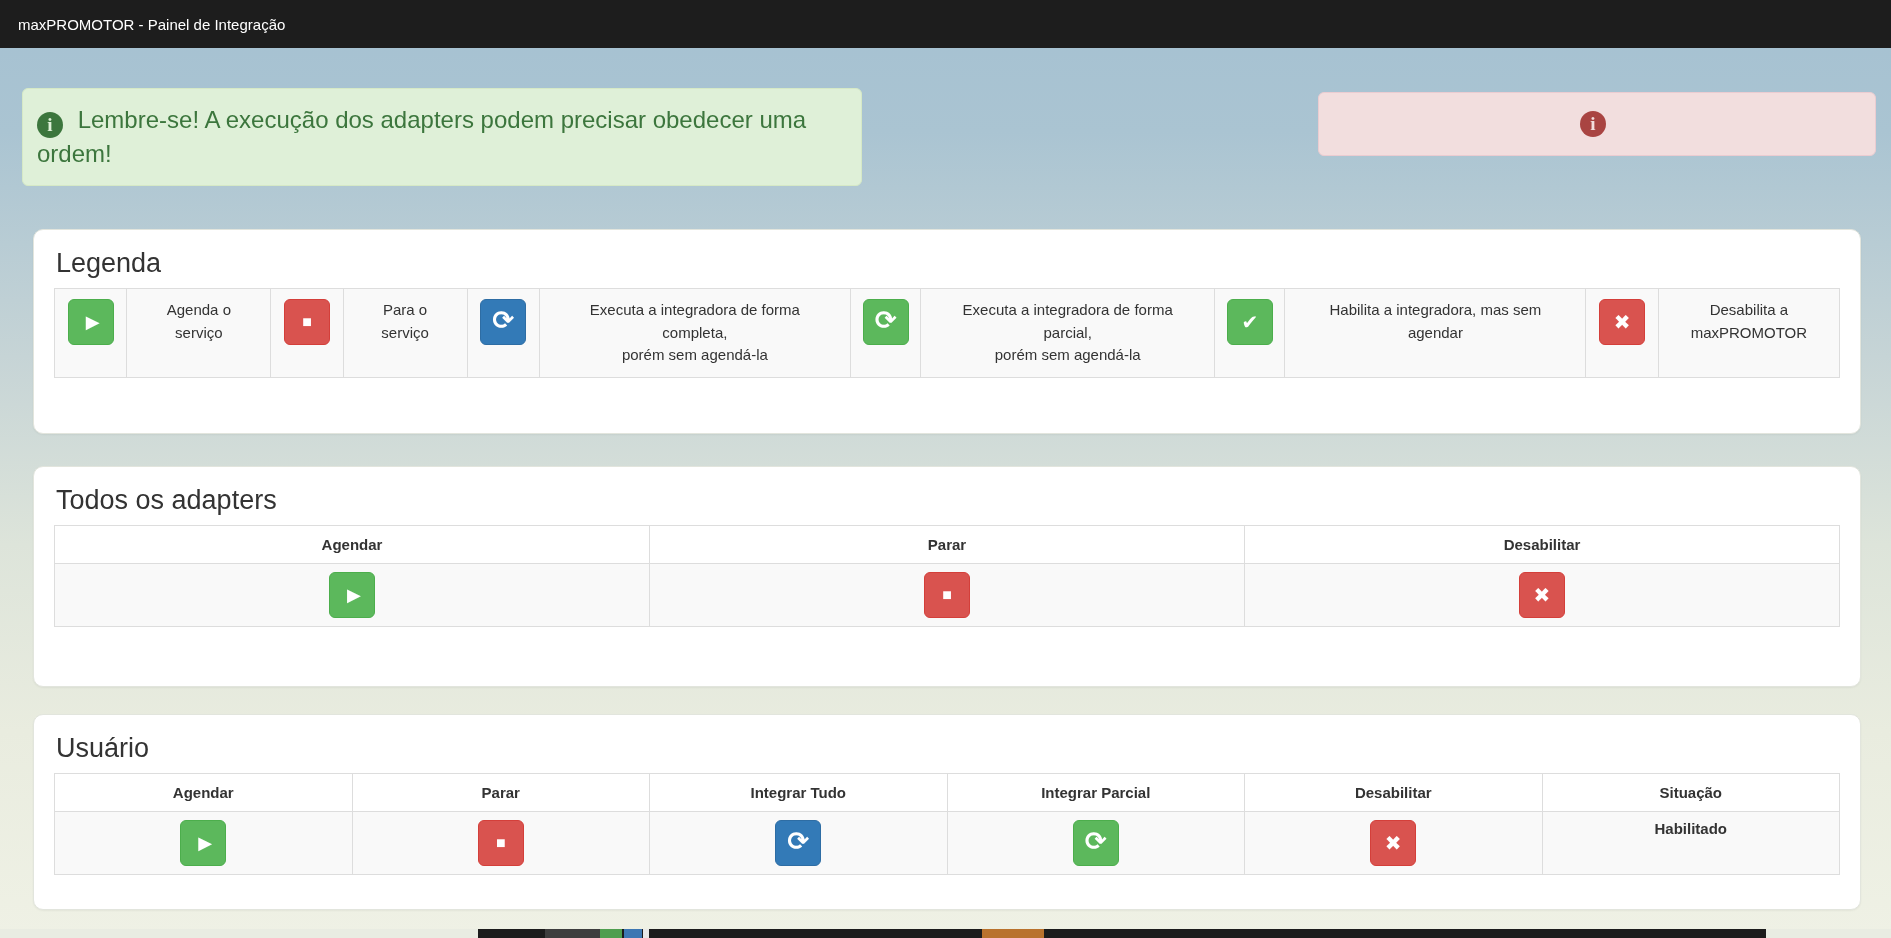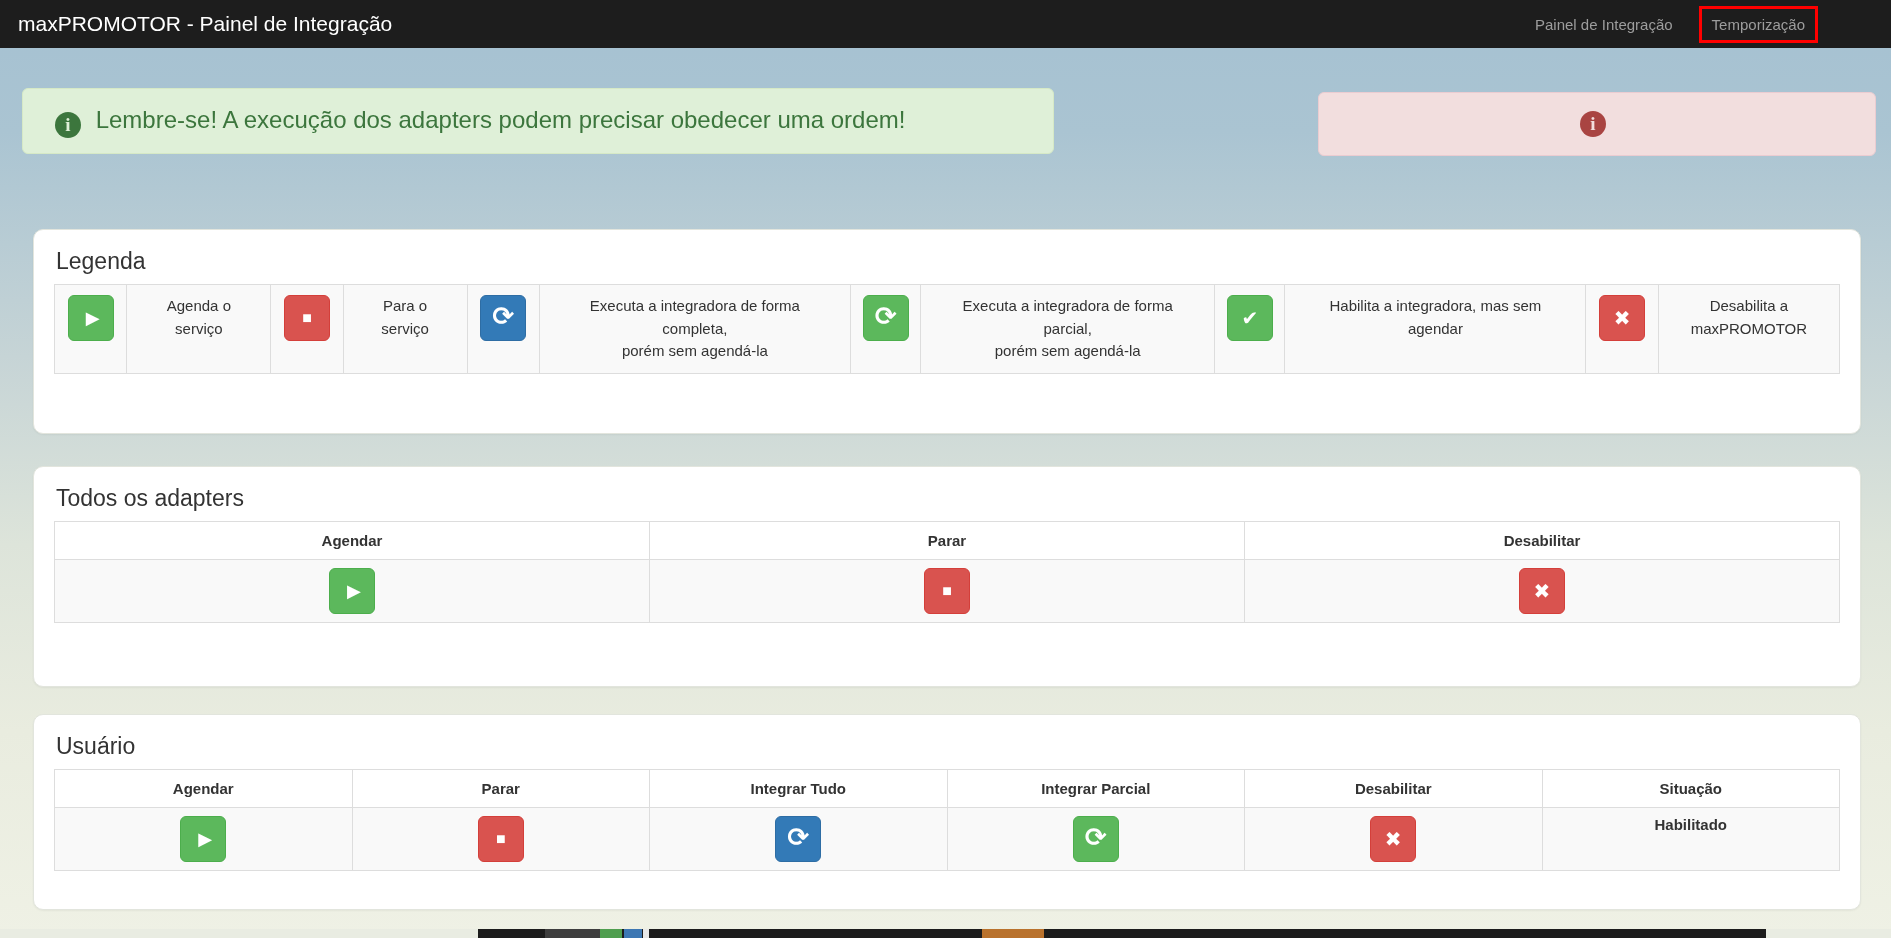--- a/index.html
+++ b/index.html
@@ -12,29 +12,29 @@
   .screen {
     position:relative; width:1891px; height:938px;
     background:linear-gradient(180deg,#a5c1d2 0%,#aac4d2 14%,#c6d4d6 38%,#dde4da 58%,#e9ecdf 78%,#eff1e5 100%);
   }
   
   .navbar {
     position:absolute; top:0; left:0; width:1891px; height:48px;
     background:#1d1d1d; display:flex; align-items:center;
     justify-content:space-between; padding:0 73px 0 18px;
   }
-  .navbar-brand { color:#ffffff; font-size:21px; }
+  .navbar-brand { color:#ffffff; font-size:15px; }
   .nav-links { display:flex; align-items:center; gap:26px; }
   .nav-link { color:#9d9d9d; font-size:15px; text-decoration:none; cursor:pointer; }
   .annotation-box { border:3px solid #ff0000; padding:7px 10px; display:inline-flex; }
   
   .main { position:absolute; top:48px; left:0; width:1891px; height:890px; }
   .alert { position:absolute; border-radius:6px; border:1px solid; }
   .alert-success {
-    left:22px; top:40px; width:1032px; padding:15px 32px;
+    left:22px; top:40px; width:840px; padding:15px 14px;
     background:#dff0d8; border-color:#d6e9c6; color:#3c763d;
     font-size:24px; line-height:1.35;
   }
   .alert-danger {
     left:1318px; top:44px; width:558px; height:64px;
     background:#f2dede; border-color:#ebccd1; color:#a94442;
     font-size:24px; display:flex; align-items:center; justify-content:center;
     cursor:pointer;
   }
   .info-circle {
@@ -47,21 +47,21 @@
   .info-red   { background:#a94442; color:#f2dede; }
   
   .panel {
     position:absolute; left:33px; width:1828px; background:#ffffff;
     border:1px solid #e2e5dd; border-radius:10px; padding:18px 20px;
     box-shadow:0 1px 2px rgba(0,0,0,0.05);
   }
   .panel-legend { top:181px; height:205px; }
   .panel-all    { top:418px; height:221px; }
   .panel-user   { top:666px; height:196px; }
-  .panel-title { margin:0 0 9px 2px; font-size:23px; font-weight:400; color:#333; }
+  .panel-title { margin:0 0 9px 2px; font-size:27px; font-weight:400; color:#333; }
   
   table { width:100%; border-collapse:collapse; table-layout:fixed; }
   th,td {
     border:1px solid #ddd; padding:8px; font-size:15px;
     vertical-align:top; text-align:center;
   }
   thead th { font-weight:bold; background:#fff; padding:10px 8px; }
   tbody td { background:#f9f9f9; }
   .legend-table td { background:#f9f9f9; padding:10px 8px; line-height:1.5; }
   .label-cell { white-space:pre-line; }
@@ -84,26 +84,20 @@
   .bottom-strip { position:absolute; top:881px; left:0; width:1891px; height:9px; background:#e9ece2; overflow:hidden; }
   .seg { position:absolute; top:0; height:9px; }
 </style>
 </head>
 <body>
 
 <div class="screen">
 
   <nav class="navbar">
     <span class="navbar-brand">maxPROMOTOR - Painel de Integração</span>
-    <div class="nav-links">
-      <a class="nav-link">Painel de Integração</a>
-      <span class="annotation-box">
-        <a class="nav-link">Temporização</a>
-      </span>
-    </div>
   </nav>
 
   <div class="main">
 
     <div class="alert alert-success">
       <span class="info-circle info-green">i</span>
       <span>Lembre-se! A execução dos adapters podem precisar obedecer uma ordem!</span>
     </div>
 
     <div class="alert alert-danger">

